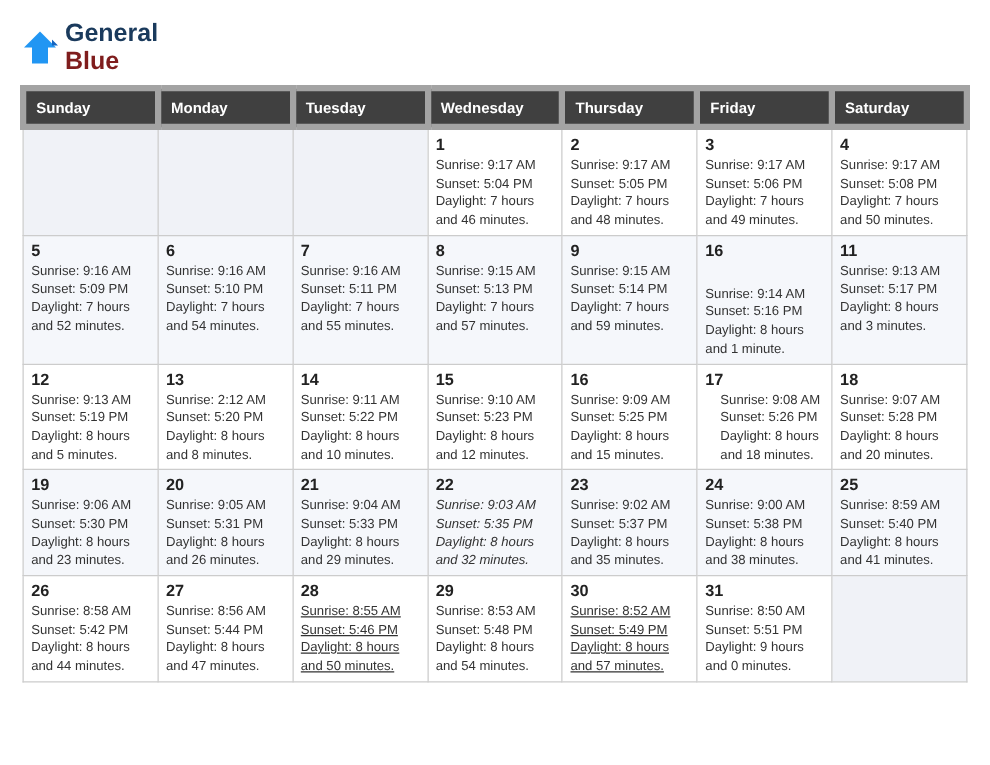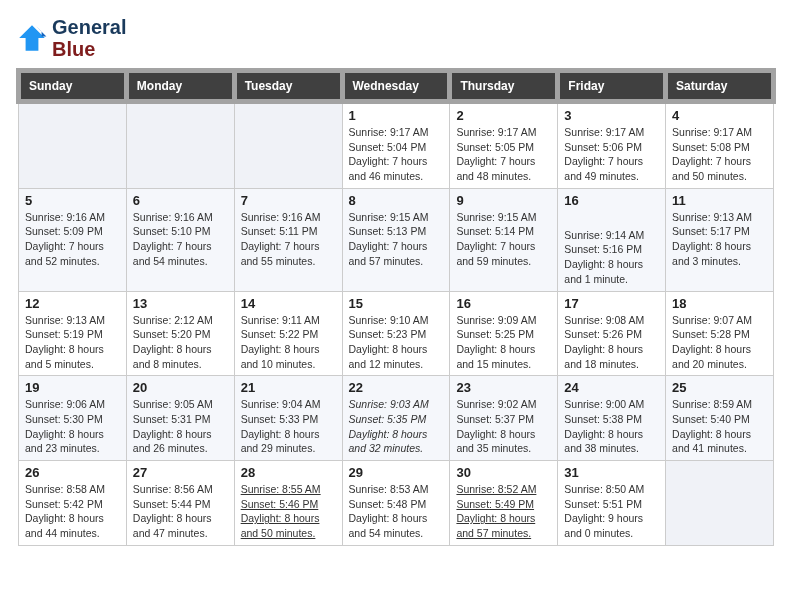--- a/index.html
+++ b/index.html
@@ -215,21 +215,21 @@
 Daylight: 8 hours and 12 minutes.</div>
         </td>
         <td>
           <div class="day-number">16</div>
           <div class="day-info" style="white-space: pre-line;">Sunrise: 9:09 AM
 Sunset: 5:25 PM
 Daylight: 8 hours and 15 minutes.</div>
         </td>
         <td>
           <div class="day-number">17</div>
-          <div class="day-info" style="white-space: pre-line;">Sunrise: 9:08 AM
+          <div class="day-info" style="white-space: pre-line; margin-left: 12px;">Sunrise: 9:08 AM
 Sunset: 5:26 PM
 Daylight: 8 hours and 18 minutes.</div>
         </td>
         <td>
           <div class="day-number">18</div>
           <div class="day-info" style="white-space: pre-line;">Sunrise: 9:07 AM
 Sunset: 5:28 PM
 Daylight: 8 hours and 20 minutes.</div>
         </td>
       </tr>

